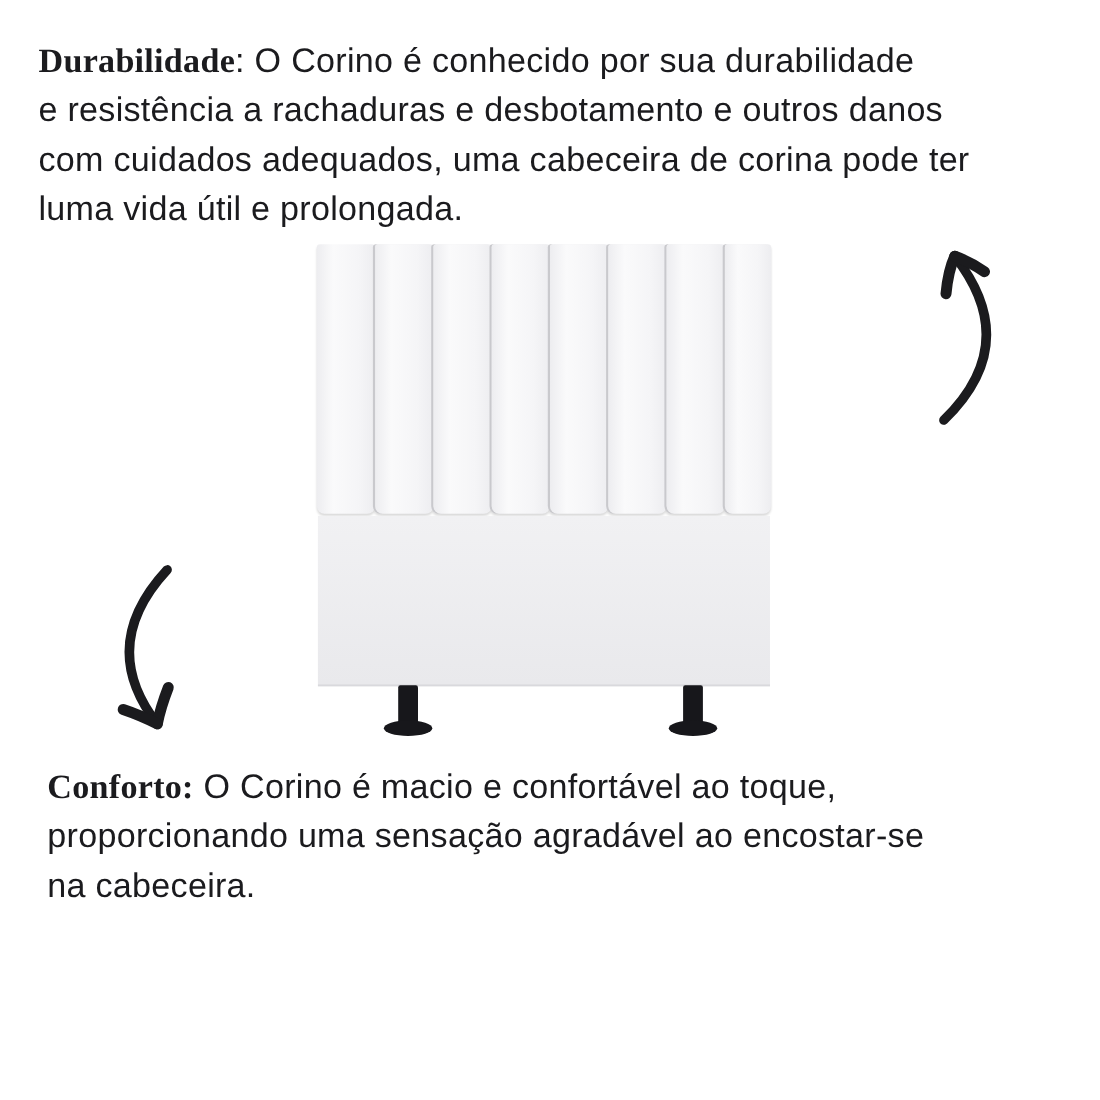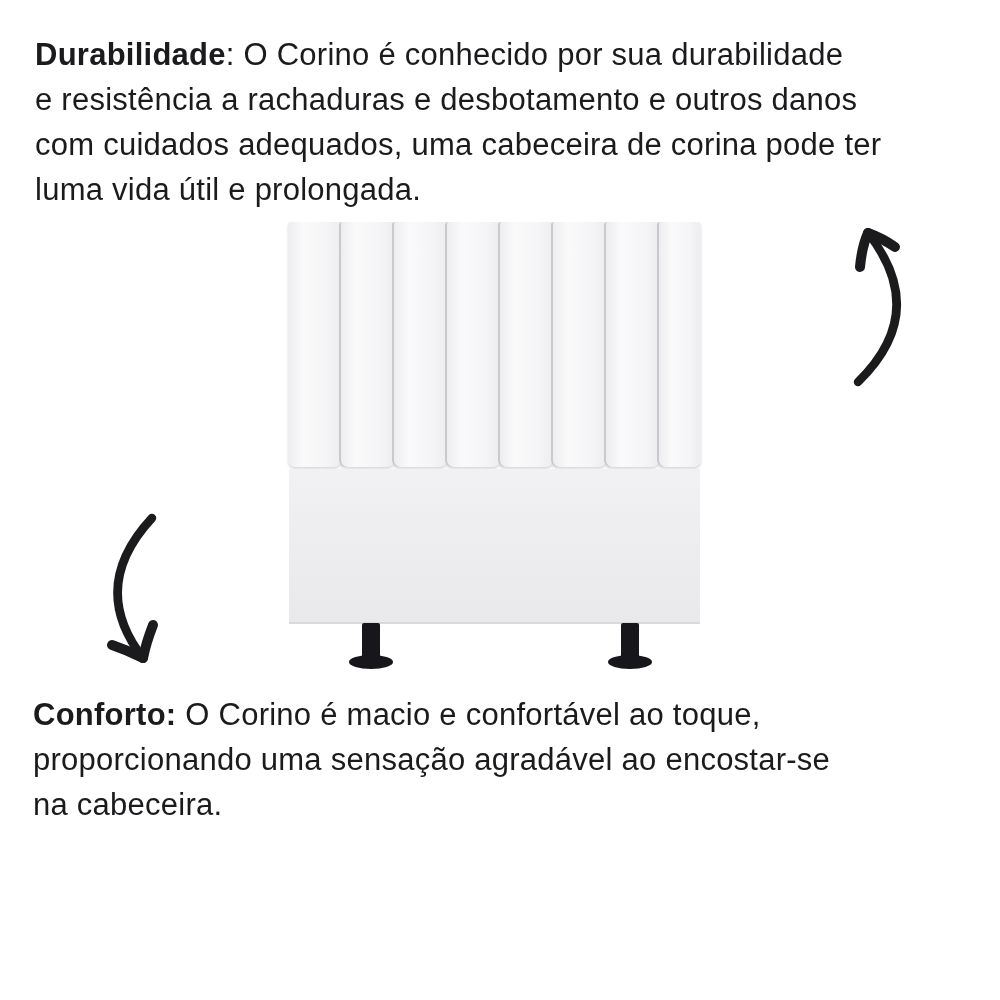--- a/index.html
+++ b/index.html
@@ -3,24 +3,24 @@
 <meta charset="utf-8">
 <style>
   html,body{margin:0;padding:0;background:#fff;}
   .canvas{
     position:relative;width:1000px;height:1000px;overflow:hidden;
     background:var(--bg,#ffffff);
     color:var(--ink,#1b1b1e);
     font-family:"Liberation Sans",sans-serif;
   }
   .para{margin:0;font-size:31px;line-height:45px;letter-spacing:.25px;}
-  .para b{font-weight:700;}
+  .para b{font-weight:700;font-family:Liberation Serif, serif;}
   .lines{white-space:pre-line;}
   .top-para{position:absolute;left:35px;top:32px;width:945px;}
-  .bottom-block{position:absolute;left:33px;top:692px;width:945px;}
+  .bottom-block{position:absolute;left:43px;top:692px;width:945px;}
 
   
   .figure{position:absolute;left:288px;top:222px;width:413px;height:447px;}
   .panels{
     position:absolute;left:0;top:0;width:100%;height:245px;display:flex;
     filter:drop-shadow(0 2px 1px rgba(0,0,0,.15));
   }
   .panel{
     flex:1;
     background:linear-gradient(90deg,var(--panel-shade,#ededf0),var(--panel-light,#fafafb) 28%,#f5f5f7 72%,var(--panel-shade,#ededf0));

